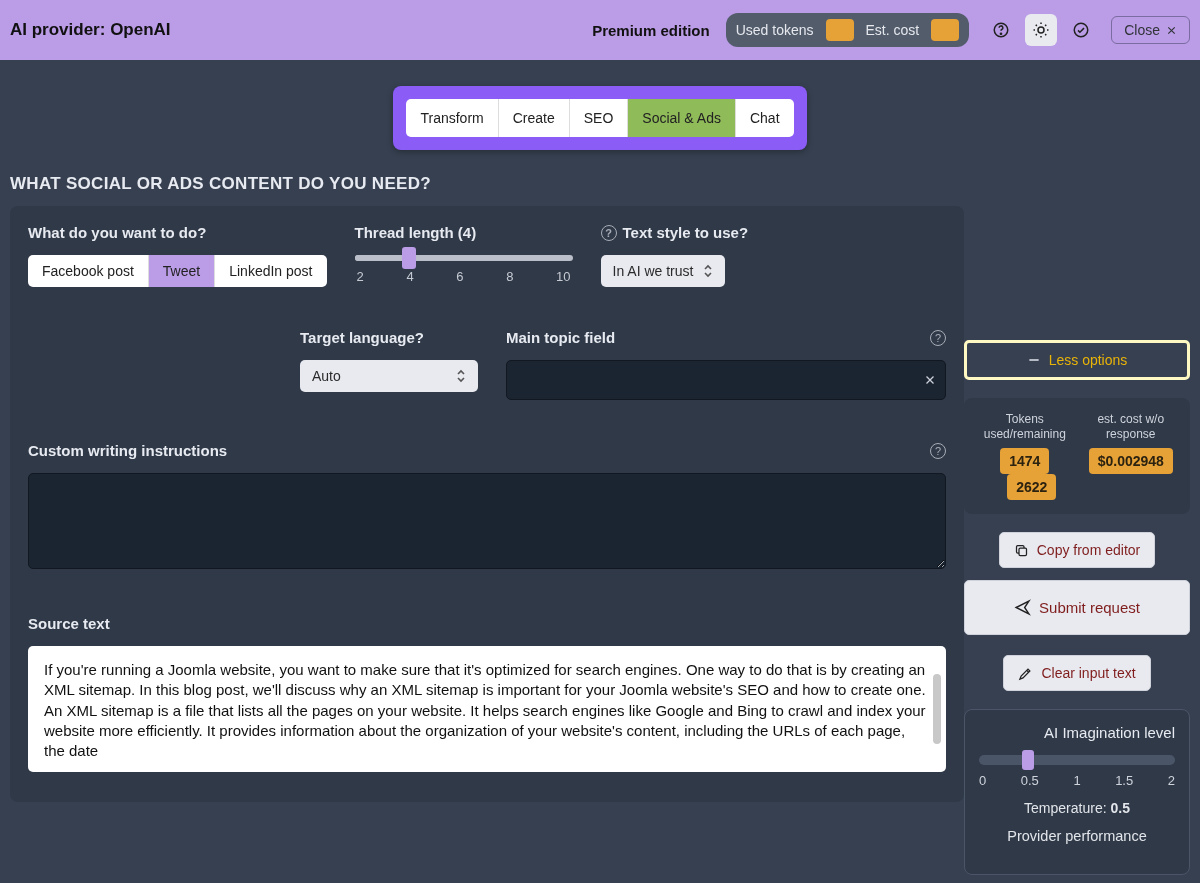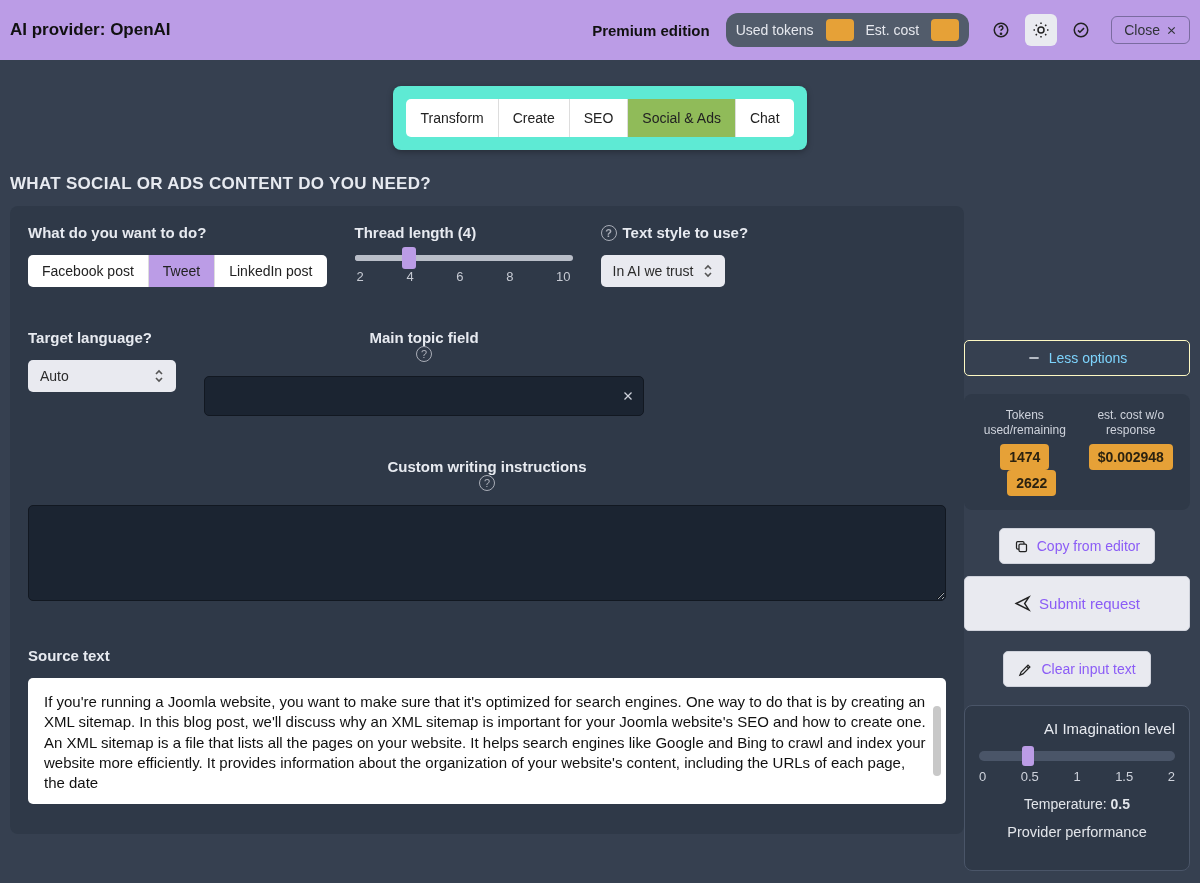--- a/index.html
+++ b/index.html
@@ -18,21 +18,21 @@
   .icon-btn.light { background: #e9eaf0; }
   .close-btn { border: 1px solid #7a6ba0; border-radius: 6px; padding: 5px 12px; color: #303338; font-size: 14px; margin-left: 10px; cursor: pointer; display: flex; align-items: center; gap: 6px; }
 
   
   .body { display: flex; padding: 0 10px; }
   .left { flex: 1; }
   .right { width: 226px; padding-top: 170px; }
 
   
   .tabs-outer { display: flex; justify-content: center; padding: 26px 0 20px; }
-  .tabs-card { background: #5eead4; padding: 13px; border-radius: 8px; box-shadow: 0 2px 6px rgba(0,0,0,0.3); }
+  .tabs-card { background: #8b5cf6; padding: 13px; border-radius: 8px; box-shadow: 0 2px 6px rgba(0,0,0,0.3); }
   .tabs { display: flex; background: #fff; border-radius: 5px; overflow: hidden; }
   .tab { padding: 11px 14px; font-size: 14px; color: #222; cursor: pointer; border-right: 1px solid #ddd; }
   .tab:last-child { border-right: none; }
   .tab.active { background: #90bb59; }
 
   
   .section-title { font-weight: 700; letter-spacing: .3px; font-size: 17px; color: #e7eaf0; padding: 4px 0 12px 0; }
 
   
   .card { background: #2f3948; border-radius: 8px; padding: 18px 18px 30px 18px; }
@@ -46,52 +46,52 @@
 
   
   .slider-wrap { width: 218px; }
   .slider-track { position: relative; height: 6px; background: #b9bec8; border-radius: 3px; margin: 6px 0 8px; }
   .slider-fill { position: absolute; left: 0; top: 0; bottom: 0; width: 25%; background: #b9bec8; border-radius: 3px; }
   .slider-thumb { position: absolute; top: 50%; left: 25%; transform: translate(-50%,-50%); width: 14px; height: 22px; background: #bb9ce6; border-radius: 3px; cursor: pointer; }
   .slider-ticks { display: flex; justify-content: space-between; font-size: 13px; color: #c6cad3; padding: 0 2px; }
 
   .select-input { background: #e9eaf0; color: #2b2b2b; border-radius: 5px; padding: 8px 12px; font-size: 14px; display: flex; align-items: center; gap: 10px; cursor: pointer; width: fit-content; min-width: 110px; justify-content: space-between; }
 
-  .row2 { display: flex; gap: 28px; margin-bottom: 42px; }
-  .lang-select { width: 148px; }
+  .row2 { display: flex; gap: 28px; margin-bottom: 42px; justify-content: flex-end; }
+  .lang-select { width: 178px; }
   .topic-input { position: relative; width: 440px; }
   .text-input { background: #1b2431; border: 1px solid #121821; border-radius: 5px; height: 40px; width: 100%; color: #e7eaf0; padding: 0 36px 0 10px; font-size: 14px; }
   .clear-x { position: absolute; right: 10px; top: 50%; transform: translateY(-50%); color: #cfd3dc; cursor: pointer; font-size: 14px; }
 
   .custom-area { background: #1b2431; border: 1px solid #121821; border-radius: 5px; height: 96px; width: 100%; color: #e7eaf0; padding: 8px 10px; font-size: 14px; resize: both; }
 
   .source-box { background: #fff; color: #111; border-radius: 5px; padding: 14px 16px; height: 126px; overflow: hidden; position: relative; font-size: 15px; line-height: 1.35; }
   .source-box h2 { font-size: 22px; font-weight: 800; margin: 12px 0 10px; color: #111; }
   .scroll-ind { position: absolute; right: 5px; top: 28px; bottom: 28px; width: 8px; background: #c8c8c8; border-radius: 4px; }
 
   
-  .r-btn { background: #e9eaf0; color: #8b5cf6; border-radius: 5px; padding: 9px 14px; font-size: 14px; cursor: pointer; border: 1px solid #cfd2db; display: flex; align-items: center; justify-content: center; gap: 8px; width: 100%; }
-  .r-btn.ghost { background: transparent; border: 1px solid #fef9c3; color: #7dd3fc; }
+  .r-btn { background: #e9eaf0; color: #7f1d1d; border-radius: 5px; padding: 9px 14px; font-size: 14px; cursor: pointer; border: 1px solid #cfd2db; display: flex; align-items: center; justify-content: center; gap: 8px; width: 100%; }
+  .r-btn.ghost { background: transparent; border: 3px solid #fef9c3; color: #eab308; }
   .r-btn.big { padding: 18px 14px; font-size: 15px; }
 
   .stats-card { background: #2f3948; border-radius: 8px; padding: 14px 12px; display: flex; gap: 10px; justify-content: space-around; }
   .stat { text-align: center; font-size: 12px; }
   .stat-label { color: #cfd3dc; line-height: 1.25; margin-bottom: 6px; display: block; }
   .stat-badge { background: #e6a137; color: #2b2210; font-weight: 600; padding: 5px 9px; border-radius: 4px; display: inline-block; font-size: 14px; }
 
   .imagination-card { background: #2f3948; border: 1px solid #4a5568; border-radius: 8px; padding: 14px 14px 18px; }
   .imag-title { text-align: right; font-size: 15px; font-weight: 500; color: #e7eaf0; margin-bottom: 14px; }
   .imag-track { position: relative; height: 10px; background: #4a5568; border-radius: 5px; margin-bottom: 8px; }
   .imag-thumb { position: absolute; left: 25%; top: 50%; transform: translate(-50%,-50%); width: 12px; height: 20px; background: #bb9ce6; border-radius: 3px; cursor: pointer; }
   .imag-ticks { display: flex; justify-content: space-between; font-size: 13px; color: #cfd3dc; margin-bottom: 12px; }
   .temp-line { text-align: center; font-size: 14px; margin-bottom: 12px; }
   .perf-line { text-align: center; font-size: 14.5px; margin-bottom: 12px; }
 
   .help-icon { display: inline-flex; width: 16px; height: 16px; border: 1.4px solid #a9adb7; color: #a9adb7; border-radius: 50%; align-items: center; justify-content: center; font-size: 11px; cursor: pointer; }
-  .label-row { display: flex; justify-content: space-between; align-items: center; flex-direction: column; }
+  .label-row { display: flex; justify-content: space-between; align-items: center; }
 
   svg { display: block; }
   .caret { font-size: 11px; line-height: 1; }
 </style>
 </head>
 <body>
 
 <div class="header">
   <div class="provider">
     <span>AI provider: </span><b>OpenAI</b>

